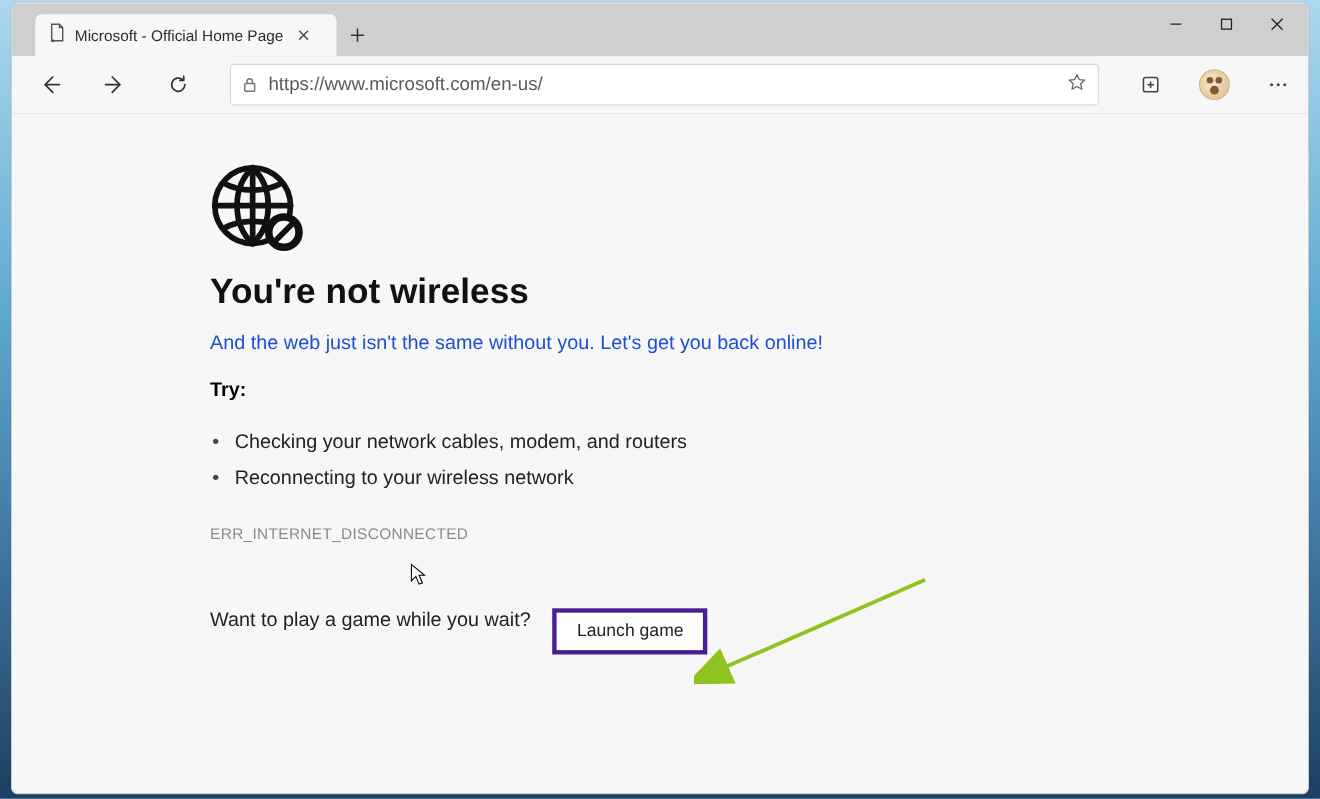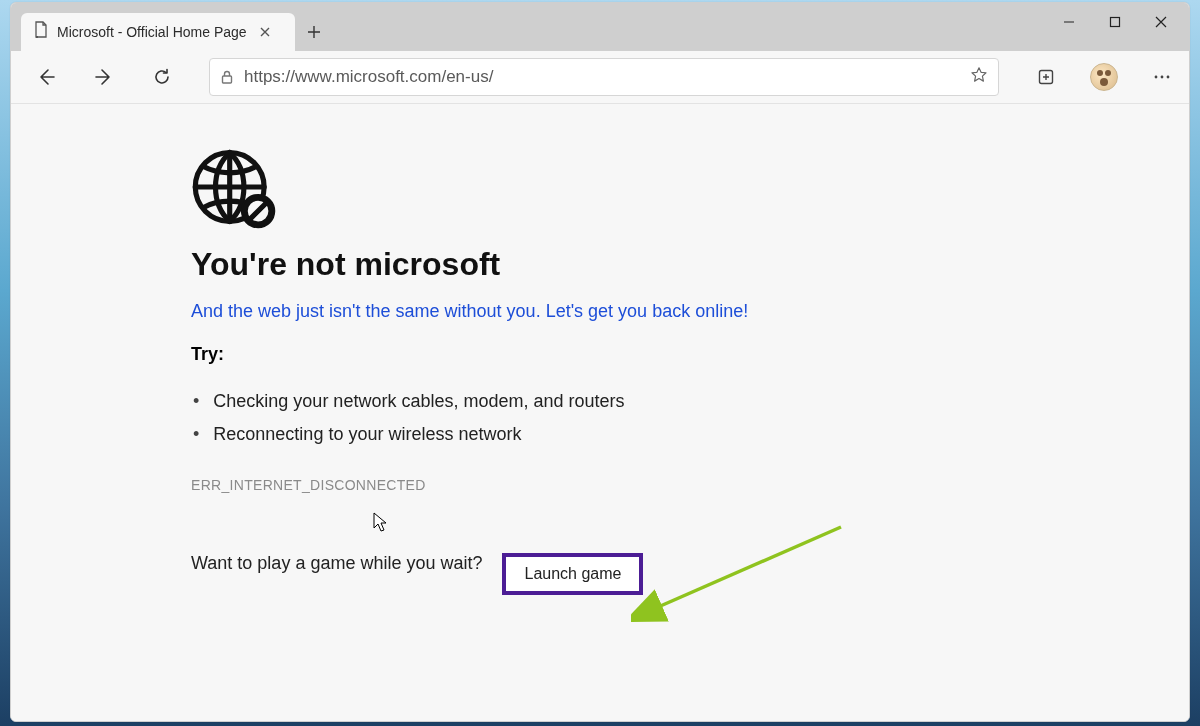--- a/index.html
+++ b/index.html
@@ -28,21 +28,21 @@
   }
   
   .tabstrip {
     height: 48px;
     background: #cfcfcf;
     display: flex;
     align-items: flex-end;
     position: relative;
   }
   .tab {
-    margin-left: 10px;
+    margin-left: 21px;
     height: 38px;
     background: #f7f7f7;
     border-top-left-radius: 6px;
     border-top-right-radius: 6px;
     padding: 0 12px;
     display: flex;
     align-items: center;
     gap: 8px;
     min-width: 250px;
     position: relative;
@@ -318,21 +318,21 @@
         <svg viewBox="0 0 100 100" stroke="#111" stroke-width="6" fill="none" stroke-linecap="round">
           <circle cx="45" cy="50" r="40"></circle>
           <path d="M5 50h80M45 10v80"></path>
           <path d="M45 10c-22 20-22 60 0 80M45 10c22 20 22 60 0 80"></path>
           <path d="M14 26c18 10 44 10 62 0M14 74c18-10 44-10 62 0"></path>
           <circle cx="78" cy="78" r="17" fill="#f7f7f7"></circle>
           <circle cx="78" cy="78" r="15"></circle>
           <path d="M68 88L88 68"></path>
         </svg>
       </div>
-      <h1 class="title">You're not microsoft</h1>
+      <h1 class="title">You're not wireless</h1>
       <p class="subtitle">And the web just isn't the same without you. Let's get you back online!</p>
       <div class="try-label">Try:</div>
       <ul class="tips">
         <li>Checking your network cables, modem, and routers</li>
         <li>Reconnecting to your wireless network</li>
       </ul>
       <div class="error-code">ERR_INTERNET_DISCONNECTED</div>
       <div class="play-row">
         <span class="play-text">Want to play a game while you wait?</span>
         <button class="launch-btn">Launch game</button>

